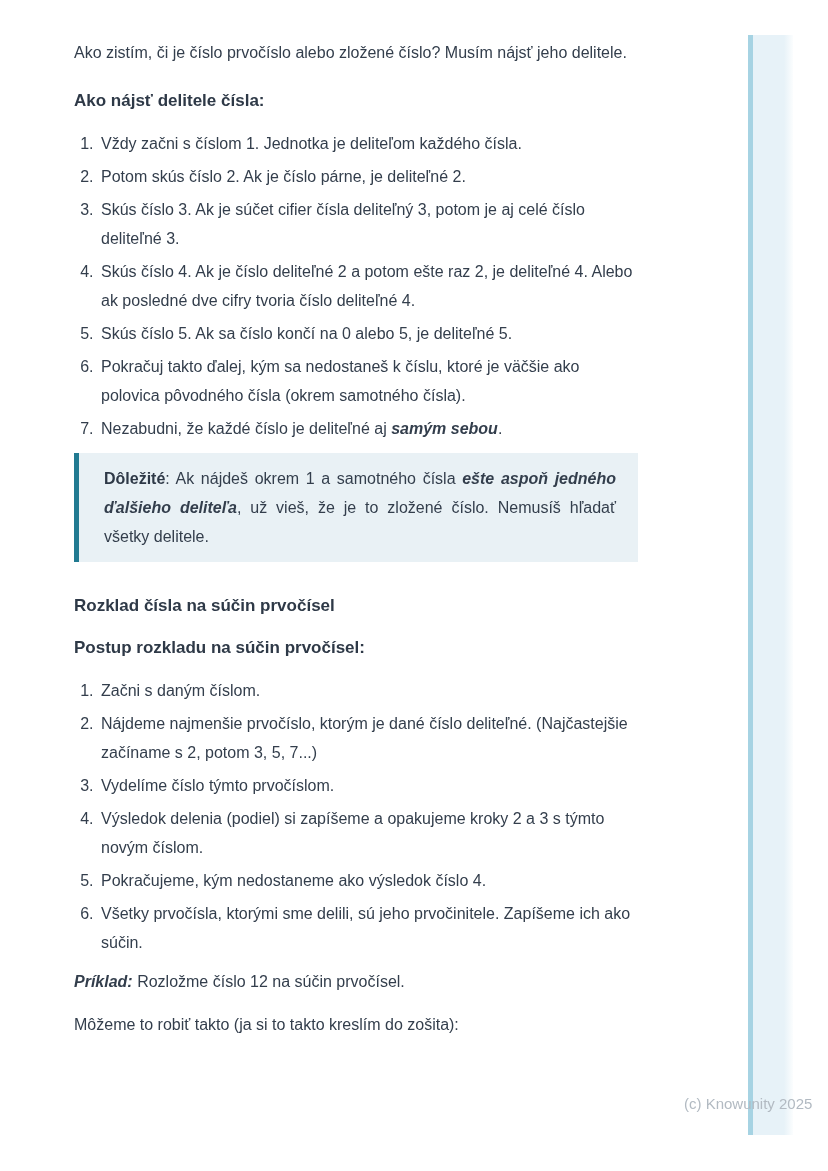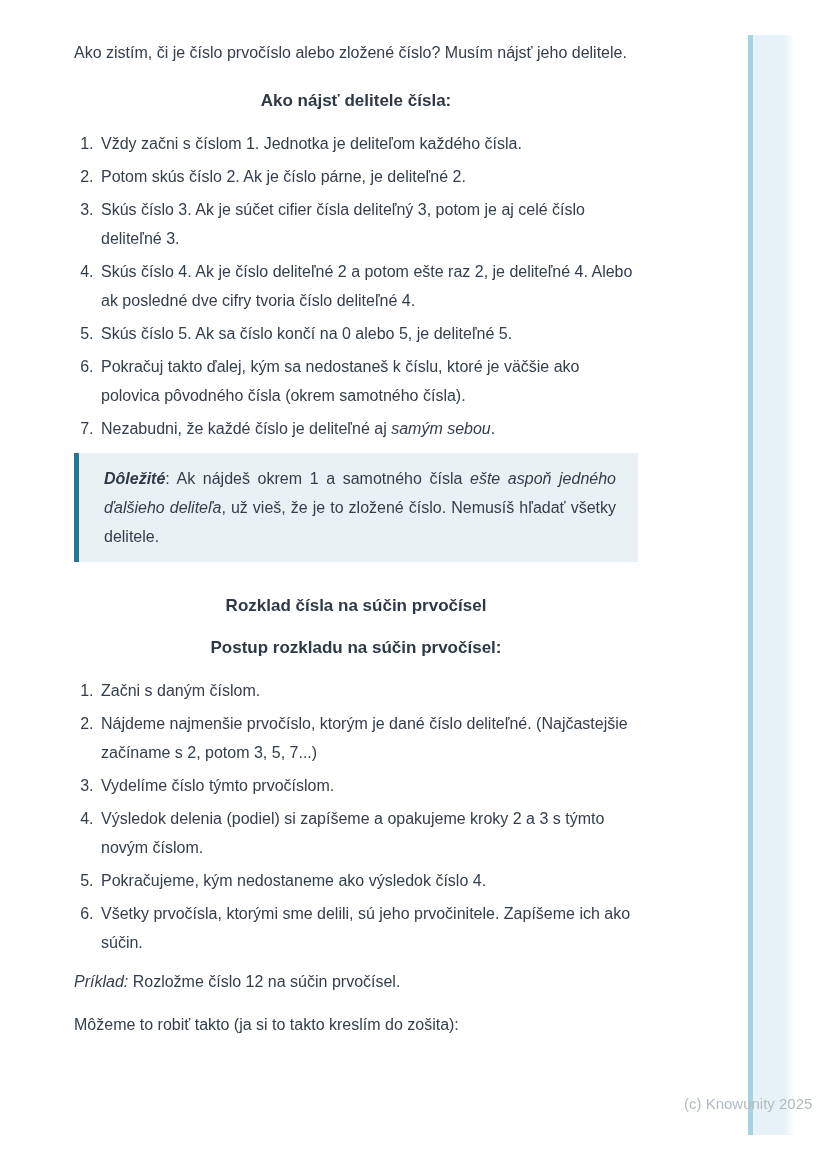--- a/index.html
+++ b/index.html
@@ -20,44 +20,43 @@
     width: 564px;
   }
   p { margin: 0 0 14px; }
   p.justify { text-align: justify; }
   h3 {
     font-size: 17px;
     font-weight: 700;
     line-height: 28px;
     color: #2e3947;
     margin: 20px 0 14px;
-    text-align: center;
   }
   h3.tight { margin-top: 13px; }
   h3.after-callout { margin-top: 0; }
   ol {
     margin: 0 0 10px;
     padding-left: 24px;
   }
   li {
     margin-bottom: 4px;
     padding-left: 3px;
   }
-  em { font-style: italic; }
+  em { font-style: italic; font-weight: bold; }
   .callout {
     margin: 8px 0 30px;
     background: #e9f1f5;
     border-left: 5px solid #217a91;
     padding: 11px 22px 11px 25px;
   }
   .callout p {
     margin: 0;
     text-align: justify;
   }
-  .callout strong { font-weight: 700; color: #2e3947; font-style: italic; }
+  .callout strong { font-weight: 700; color: #2e3947; }
   .edge-bar {
     position: absolute;
     left: 748px;
     top: 35px;
     width: 45px;
     height: 1100px;
     background: linear-gradient(to right,
       #a6d3e3 0px, #a6d3e3 5px,
       #e7f2f8 5px, #e7f2f8 36px,
       rgba(231,242,248,0.15) 45px);

